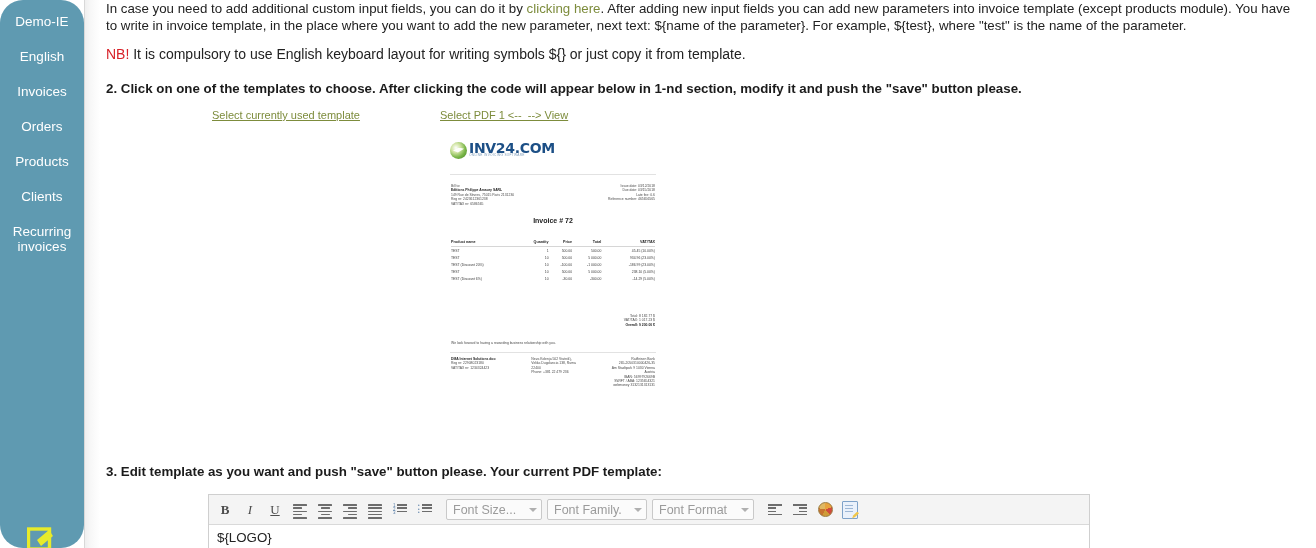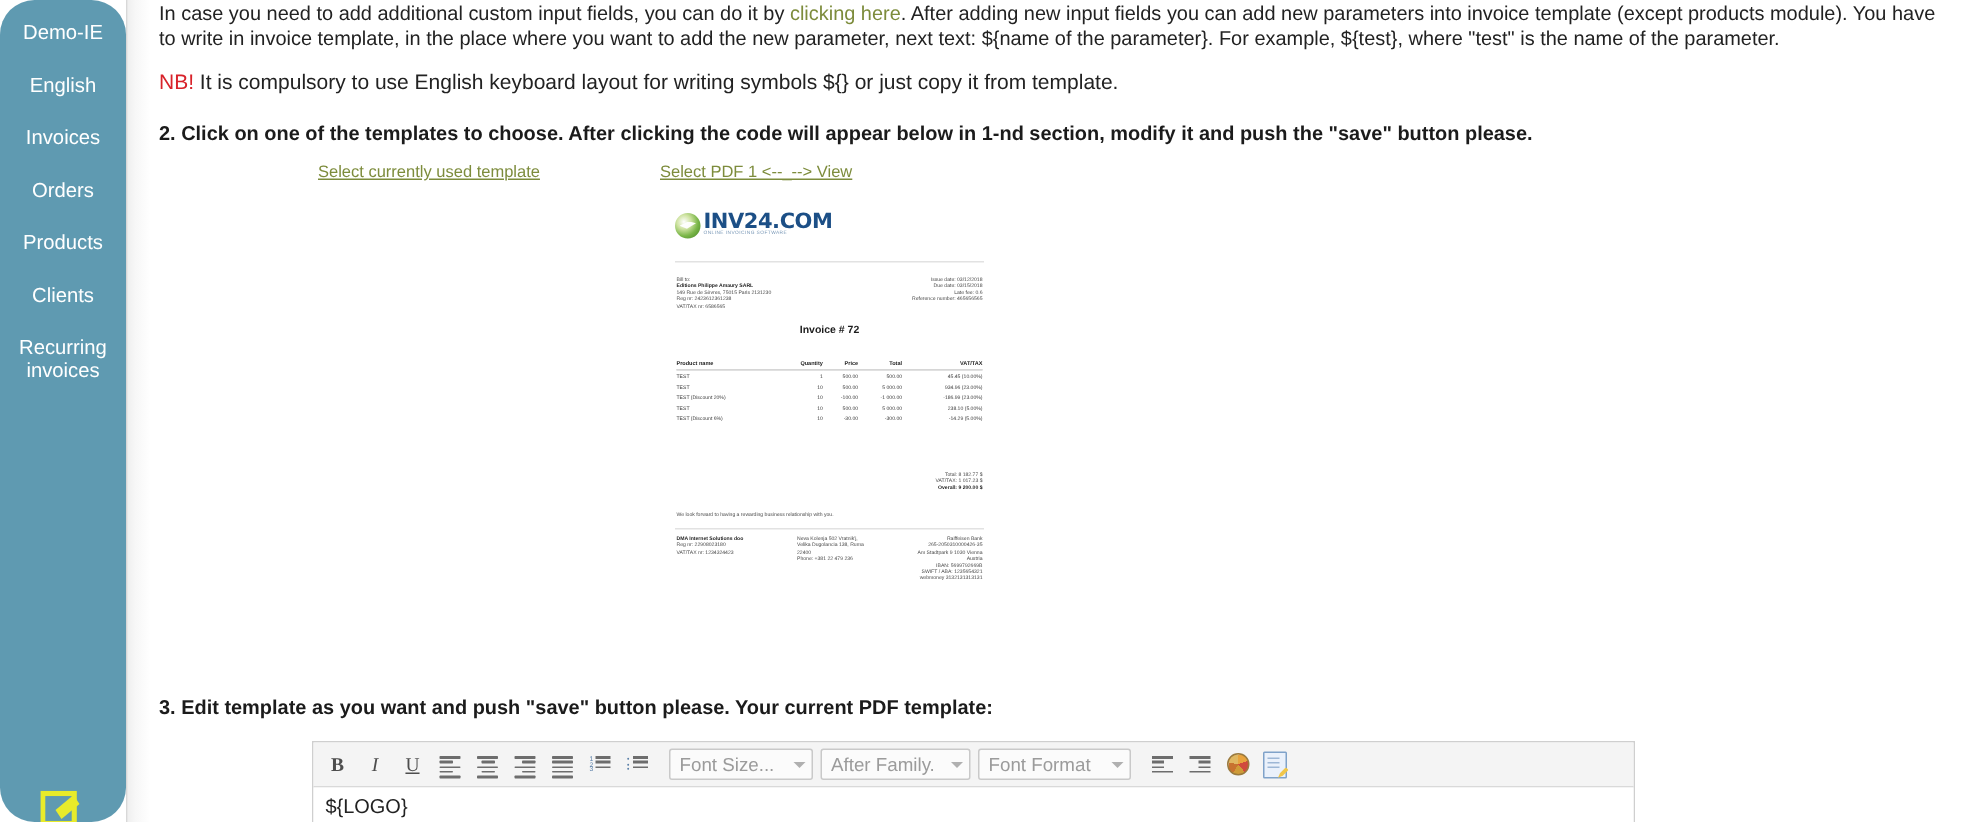--- a/index.html
+++ b/index.html
@@ -526,21 +526,21 @@
           </span>
         </div>
 
         <div class="tb-sep"></div>
 
         <div class="tb-select" style="min-width:96px">
           <span>Font Size...</span>
           <span class="caret"></span>
         </div>
         <div class="tb-select" style="min-width:100px">
-          <span>After Family.</span>
+          <span>Font Family.</span>
           <span class="caret"></span>
         </div>
         <div class="tb-select" style="min-width:102px">
           <span>Font Format</span>
           <span class="caret"></span>
         </div>
 
         <div class="tb-sep"></div>
 
         <div class="tb-btn">

